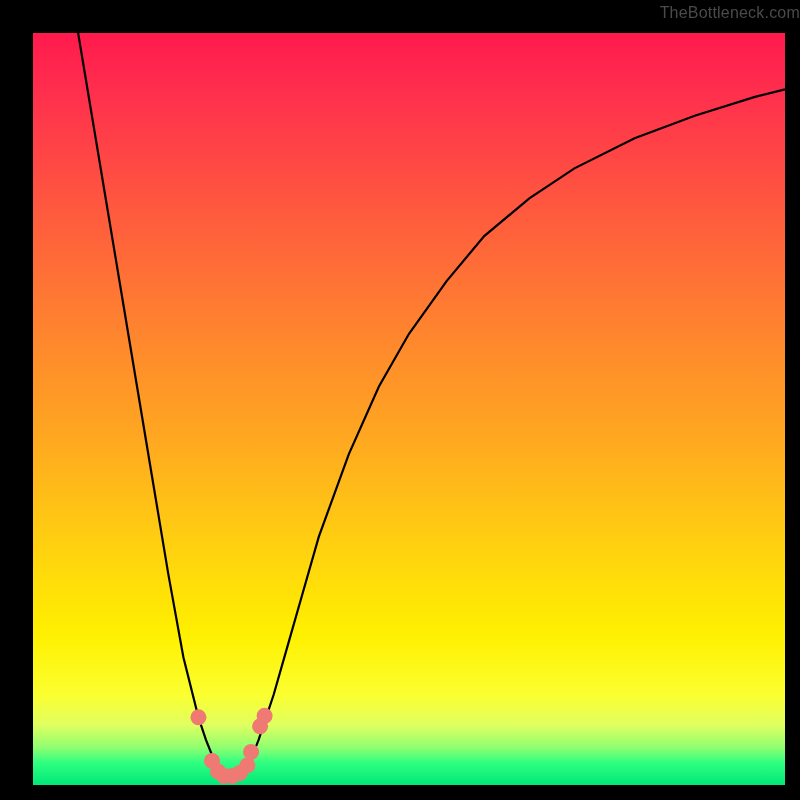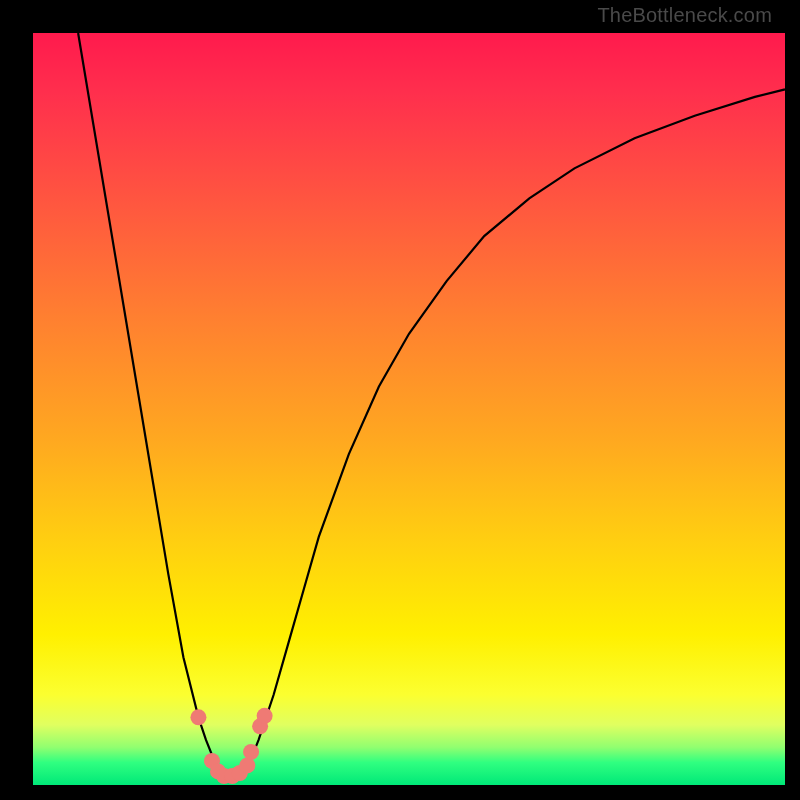--- a/index.html
+++ b/index.html
@@ -36,23 +36,23 @@
       #fbff30 88%,
       #e0ff60 92%,
       #90ff70 95%,
       #30ff80 97%,
       #00e878 100%
     );
   }
   .watermark {
     position: absolute;
     top: 4px;
-    right: 28px;
+    right: 0;
     color: #4a4a4a;
-    font-size: 20px;
+    font-size: 16px;
     font-weight: 500;
     letter-spacing: 0.2px;
     z-index: 5;
     user-select: none;
   }
   svg.curve {
     position: absolute;
     left: 0;
     top: 0;
     width: 752px;

